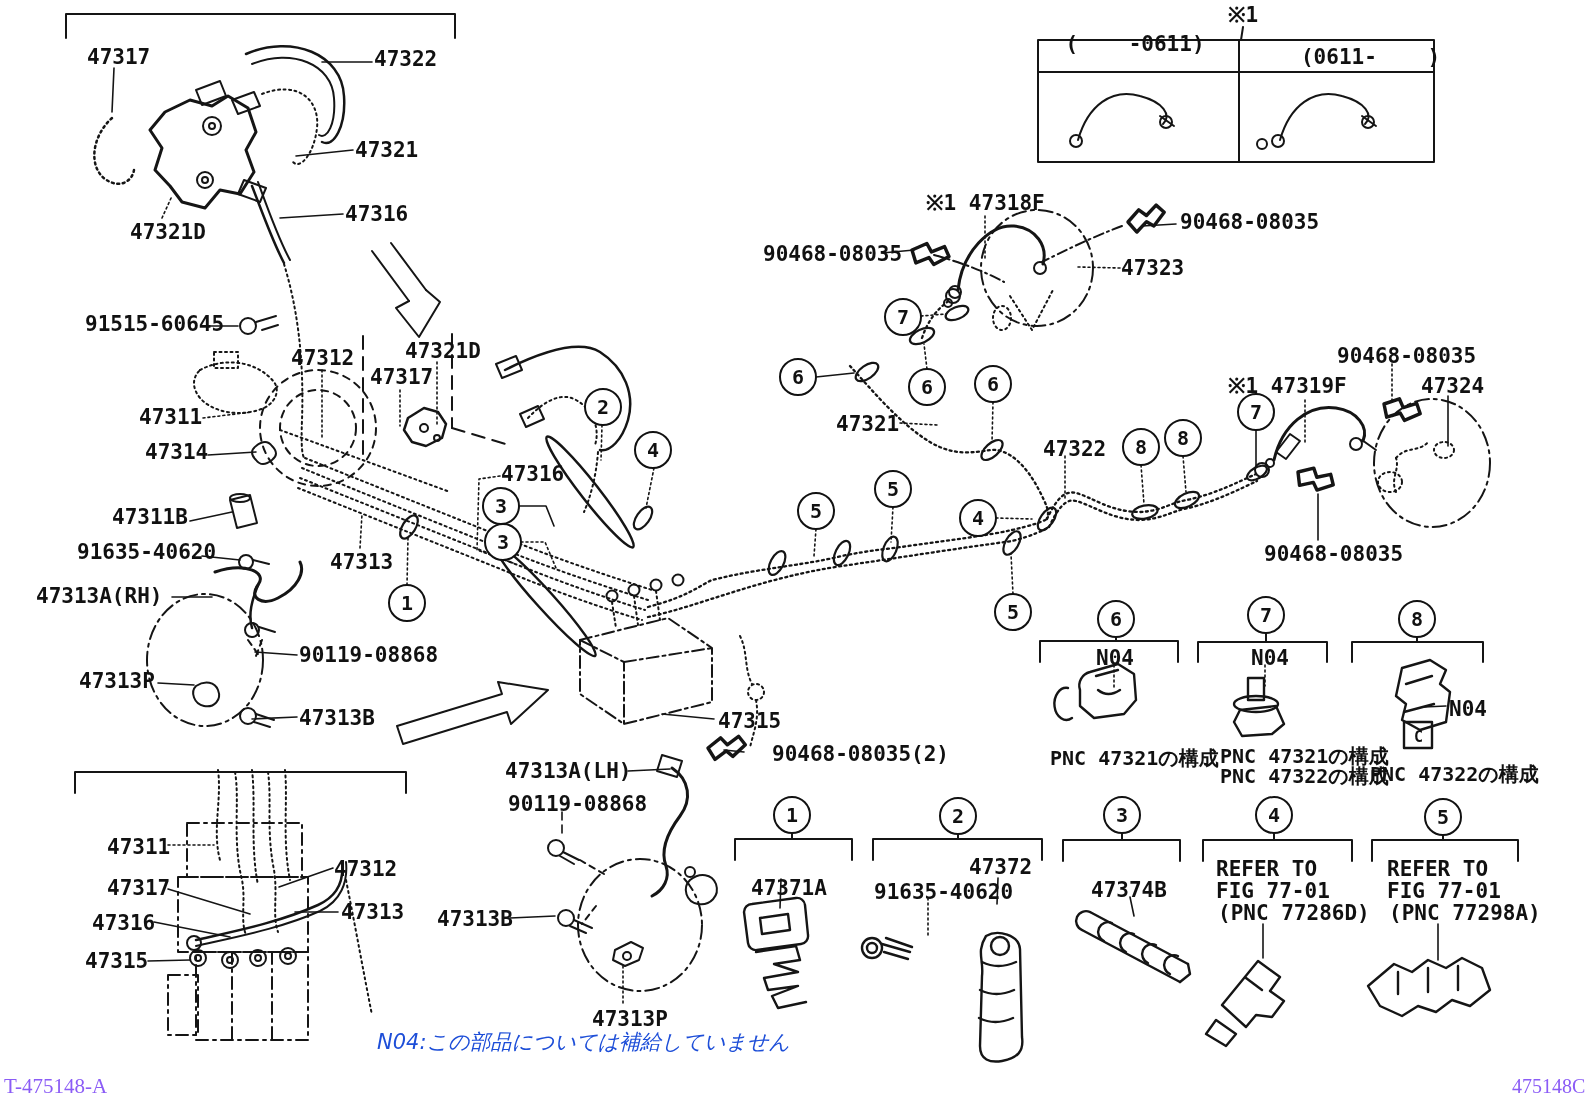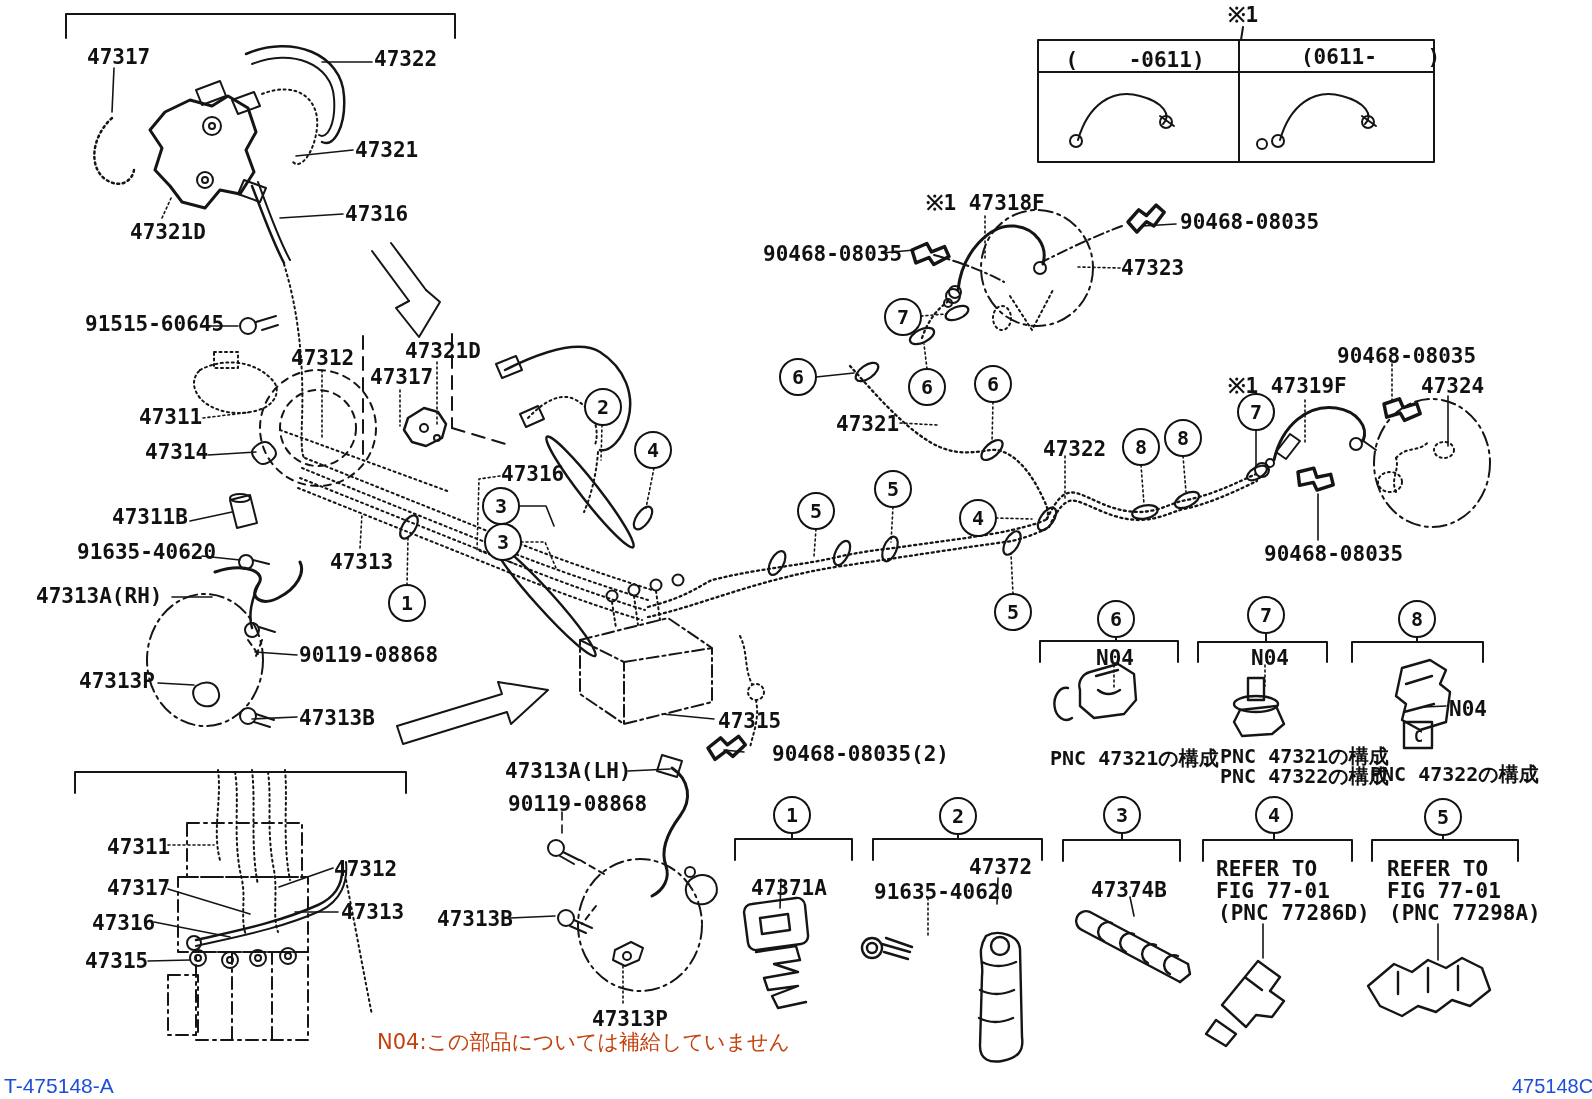--- a/index.html
+++ b/index.html
@@ -5,22 +5,22 @@
   html,body{margin:0;padding:0;background:#fff;}
   .stage{position:relative;width:1592px;height:1099px;background:#ffffff;overflow:hidden;
          font-family:"DejaVu Sans Mono",monospace;color:#111;}
   svg.art{position:absolute;left:0;top:0;}
   #labels{position:absolute;left:0;top:0;width:100%;height:100%;}
   .t{position:absolute;font-family:"DejaVu Sans Mono",monospace;font-weight:bold;
      font-size:21px;line-height:1.05;color:#111;white-space:pre;}
   .balloon{position:absolute;width:34px;height:34px;border:2.5px solid #111;border-radius:50%;
      background:#fff;display:flex;align-items:center;justify-content:center;
      font:bold 20px "DejaVu Sans Mono",monospace;transform:translate(-50%,-50%);}
-  .sans{position:absolute;font-family:Liberation Sans, sans-serif;font-size:20px;color:#1d4ed8;white-space:pre;}
-  .note{position:absolute;font-family:"DejaVu Sans",sans-serif;font-size:21px;color:#c2410c;white-space:pre;}
+  .sans{position:absolute;font-family:Liberation Serif, serif;font-size:20px;color:#8b5cf6;white-space:pre;}
+  .note{position:absolute;font-family:"DejaVu Sans",sans-serif;font-size:21px;color:#1d4ed8;white-space:pre;font-style:italic;}
   .tableheader{position:absolute;font-family:"DejaVu Sans Mono",monospace;font-weight:bold;
      font-size:21px;color:#111;text-align:center;white-space:pre;}
 </style>
 </head>
 <body>
 
 <div class="stage">
 
   <svg class="art" width="1592" height="1099" viewBox="0 0 1592 1099">
     <g stroke="#151515" fill="none" stroke-width="2" stroke-linecap="round" stroke-linejoin="round">
@@ -453,20 +453,20 @@
       <div class="balloon" style="left: 958px; top: 816px;">2</div>
       <div class="balloon" style="left: 1122px; top: 815px;">3</div>
       <div class="balloon" style="left: 1274px; top: 815px;">4</div>
       <div class="balloon" style="left: 1443px; top: 817px;">5</div>
       <div class="balloon" style="left: 1116px; top: 619px;">6</div>
       <div class="balloon" style="left: 1266px; top: 615px;">7</div>
       <div class="balloon" style="left: 1417px; top: 619px;">8</div>
     </div>
 
   <div class="t" style="left:1228px;top:4px;">※1</div>
-  <div class="tableheader" style="left:1038px;top:48px;width:194px;">(    -0611)</div>
+  <div class="tableheader" style="left:1038px;top:32px;width:194px;">(    -0611)</div>
   <div class="tableheader" style="left:1268px;top:45px;width:205px;">(0611-    )</div>
 
   <div class="note" style="left:377px;top:1028px;">N04:この部品については補給していません</div>
 
   <div class="sans" style="left:4px;top:1074px;font-size:21px;">T-475148-A</div>
   <div class="sans" style="left:1512px;top:1075px;">475148C</div>
 </div>
 
 </body></html>

